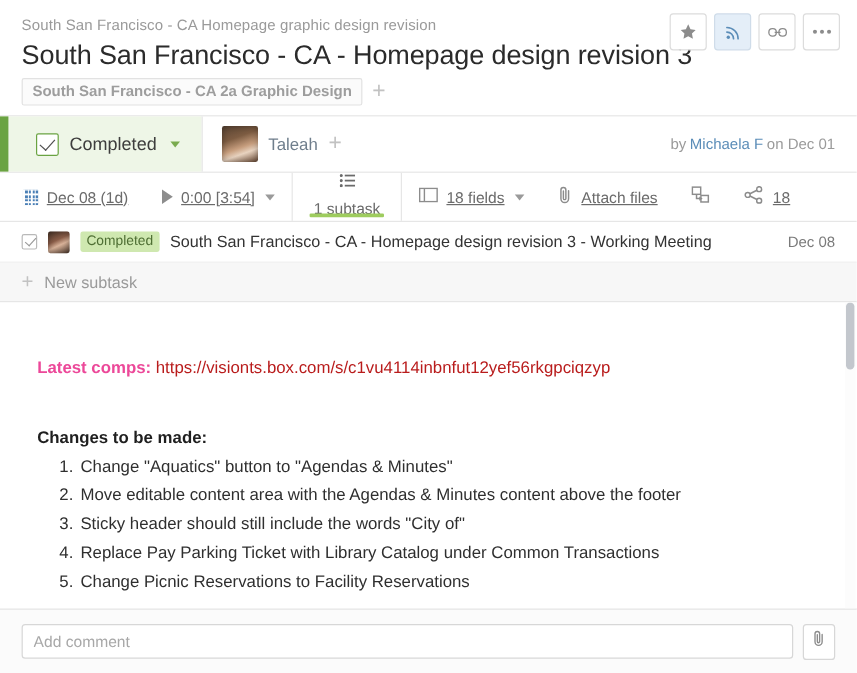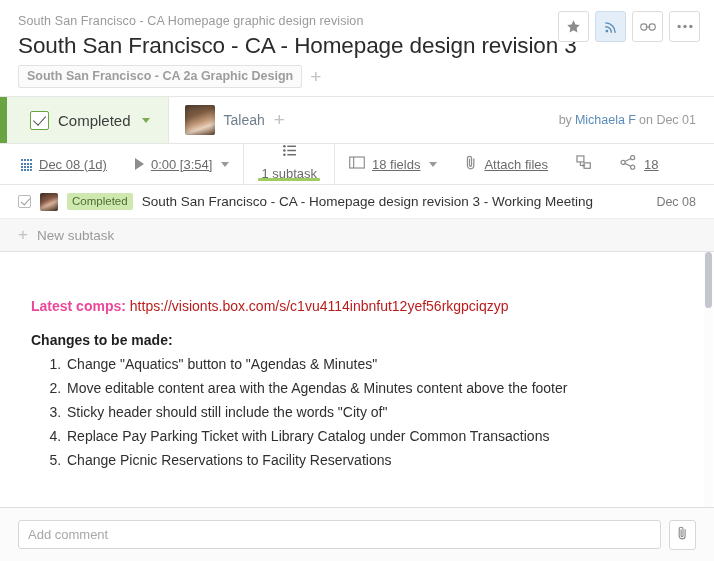--- a/index.html
+++ b/index.html
@@ -123,21 +123,21 @@
     font-size: 13.5px; color: #9a9a9a; cursor: pointer;
   }
   .new-subtask .plus-gray { font-size: 17px; }
 
   
   .body-wrap { flex: 1; position: relative; overflow: hidden; background: #fff; }
   .body { padding: 43px 18px 10px 31px; }
   .b-line { font-size: 14px; color: #2f2f2f; line-height: 23px; }
   .b-line b { font-weight: bold; color: #ec4899; }
   .b-link { color: #b91c1c; word-break: break-all; cursor: pointer; }
-  .b-head { font-size: 14px; font-weight: bold; color: #1f1f1f; margin-top: 14px; margin-bottom: 4px; }
+  .b-head { font-size: 14px; font-weight: bold; color: #1f1f1f; margin-top: 38px; margin-bottom: 4px; }
   ol.b-list { margin: 0; padding-left: 34px; }
   ol.b-list li { font-size: 14px; color: #2f2f2f; line-height: 24px; padding-left: 2px; }
 
   .scrollbar { position: absolute; top: 0; right: 1px; width: 9px; height: 100%; background: #fcfcfc; }
   .scroll-thumb { position: absolute; top: 0; left: 1px; width: 7px; height: 56px;
                   background: #c3c7cd; border-radius: 4px; cursor: pointer; }
 
   
   .commentbar { flex: none; height: 54px; border-top: 1px solid #dedede; background: #fbfbfb;
                 display: flex; align-items: center; gap: 8px; padding: 0 18px; }

